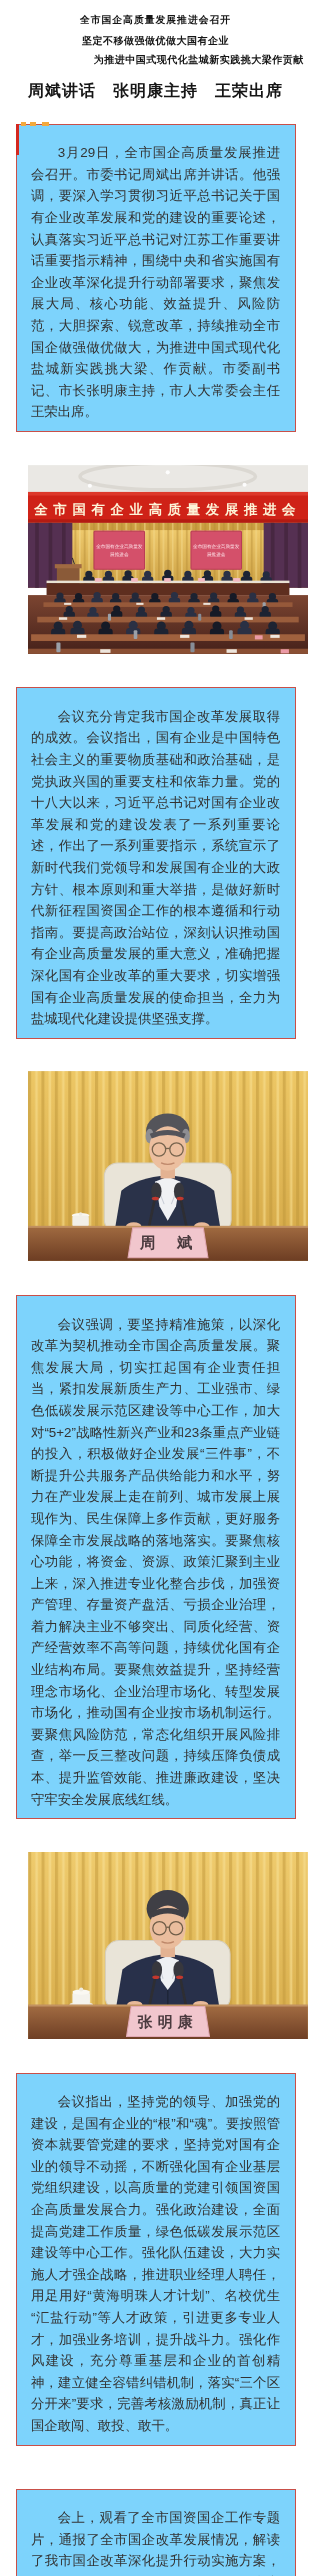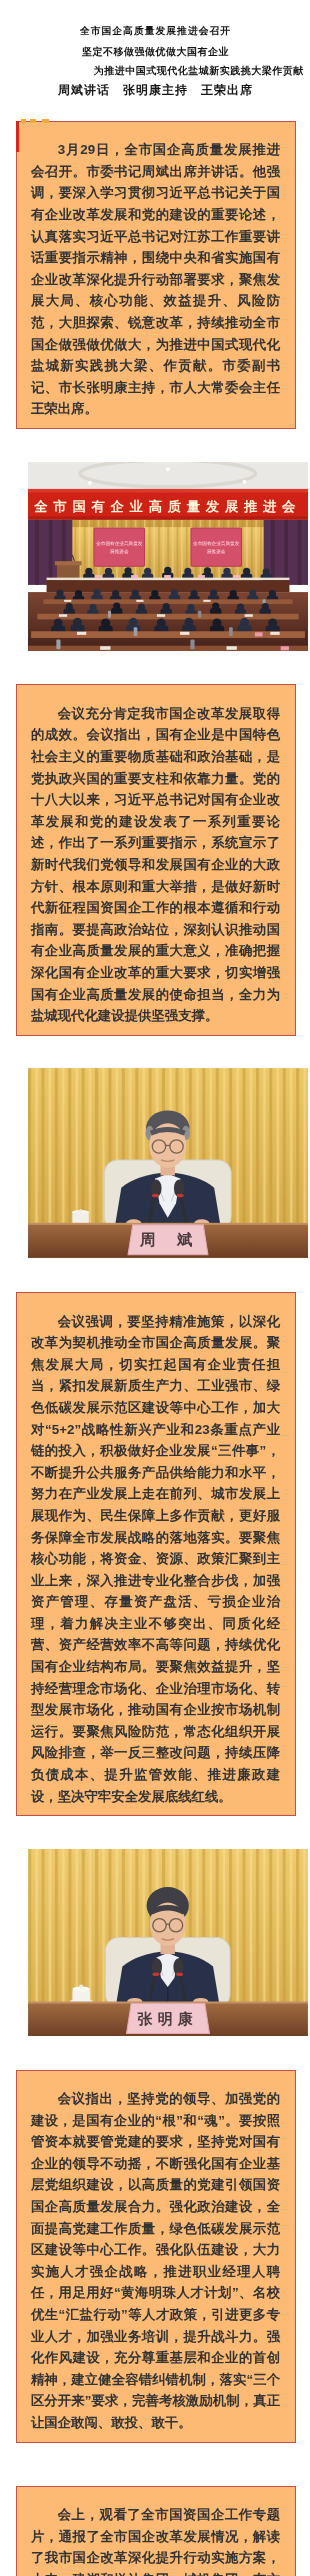--- a/index.html
+++ b/index.html
@@ -7,38 +7,37 @@
     width:311px;
     font-family:"Liberation Sans","DejaVu Sans",sans-serif;
     color:#313131;
     -webkit-font-smoothing:antialiased;
   }
   .page { width:311px; overflow:hidden; background:#fff; }
 
   
   .header {
     text-align:center;
-    padding-top:25px;
+    padding-top:14px;
     font-family:"Liberation Serif","DejaVu Serif",serif;
     color:#161616;
   }
   .pre-title { font-size:9.8px; letter-spacing:1px; font-weight:600; }
   .title { font-size:10px; font-weight:700; line-height:19px; margin:4.1px 7.2px 0; letter-spacing:0.5px; }
   .title.second { margin-top:0;text-align:right; }
-  .byline { font-size:12px; margin-top:2px; letter-spacing:1px; font-weight:600; }
+  .byline { font-size:16px; margin-top:12px; letter-spacing:1px; font-weight:600; }
 
   
   .box {
     margin:21.6px 15.5px 0;
-    background:#fdba74;
+    background:#7dd3fc;
     border:1px solid #c94f48;
     position:relative;
     padding:17.5px 14.4px 8.2px;
     box-sizing:border-box;
-    font-weight:bold;
   }
   .box.gap-lg { margin-top:43px; }
   .box p {
     margin:0;
     font-size:13.4px;
     line-height:21.6px;
     text-align:justify;
     text-indent:2em;
     color:#333;
   }

